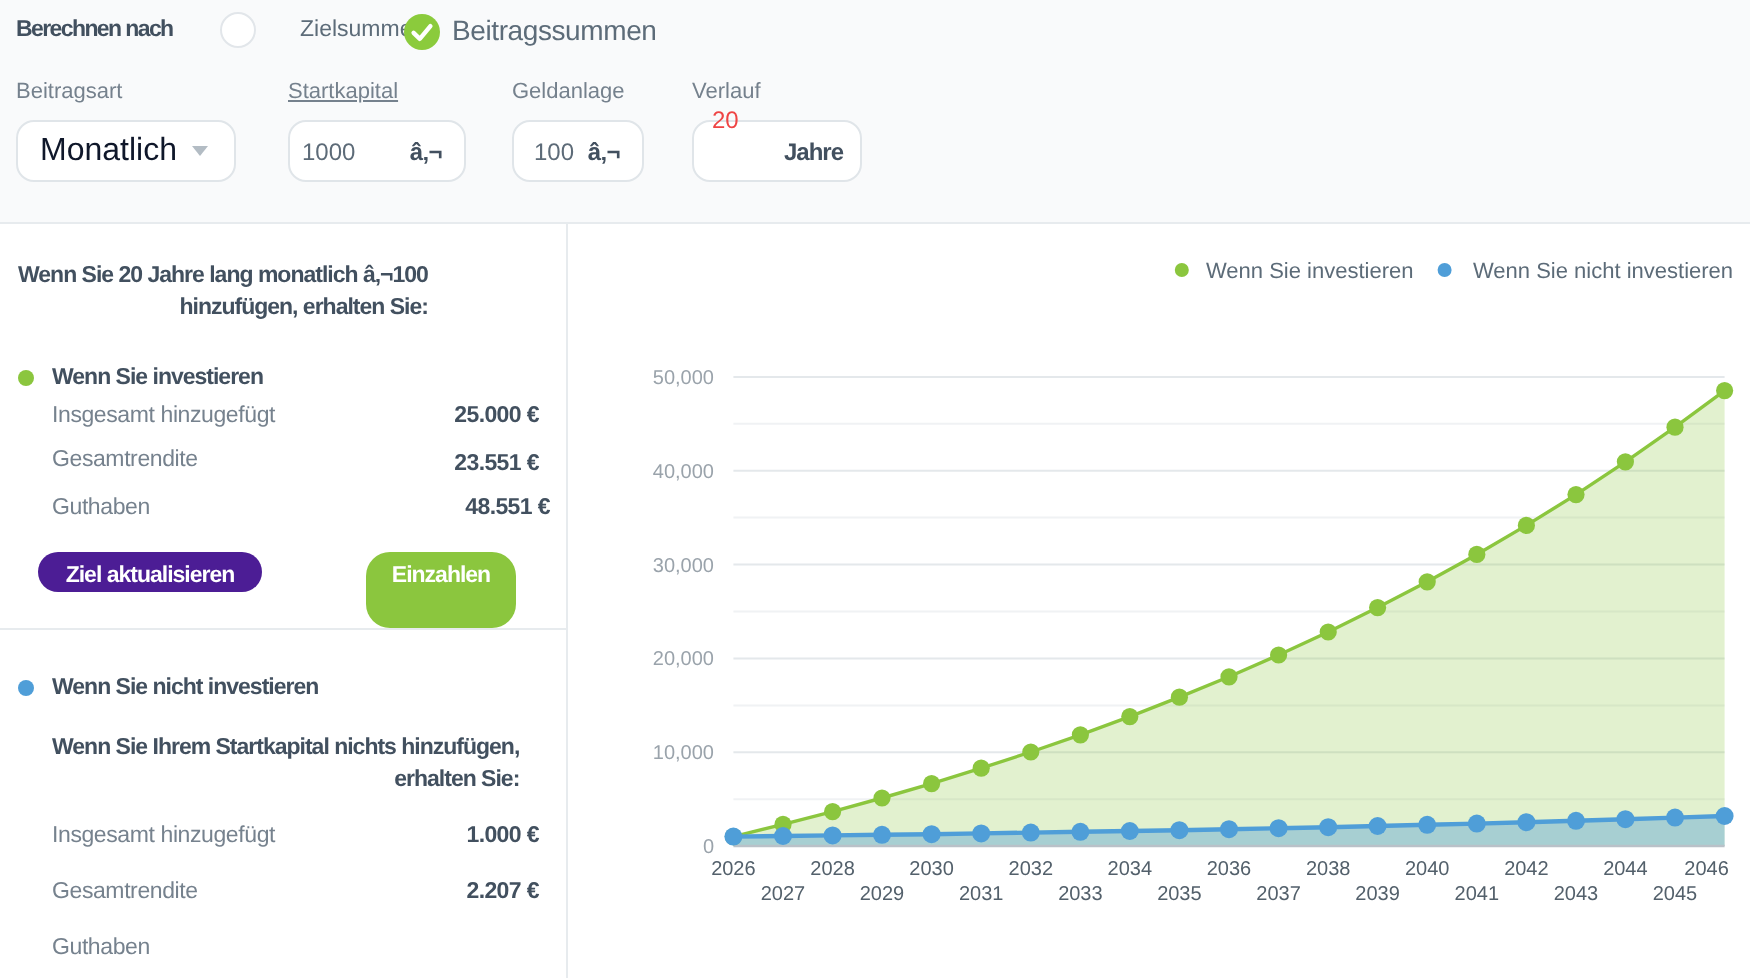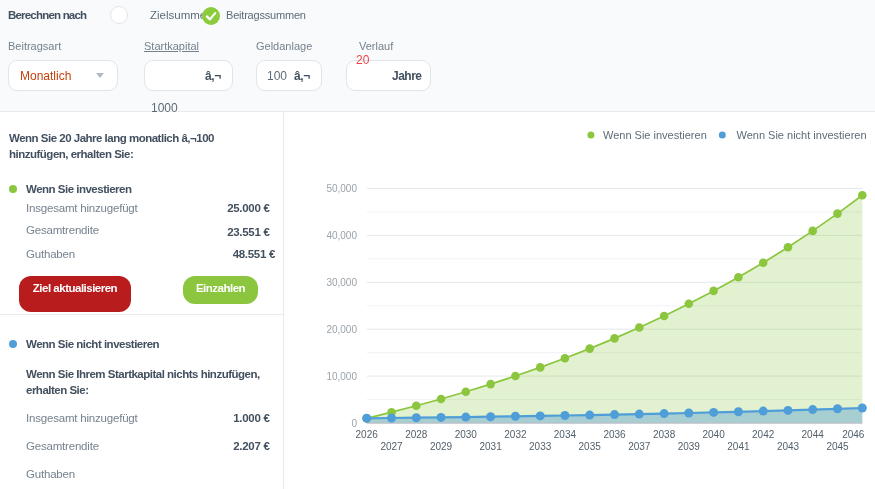--- a/index.html
+++ b/index.html
@@ -1,45 +1,45 @@
 <!DOCTYPE html>
 <html><head><meta charset="utf-8">
 <style>
 * { margin:0; padding:0; box-sizing:border-box; }
 html,body { width:875px; height:489px; background:#fff; font-family:"Liberation Sans",sans-serif; overflow:hidden; }
 .abs { position:absolute; line-height:16px; font-size:11.5px; }
-.b { font-weight:bold; letter-spacing:-0.5px; }
+.b { font-weight:bold; letter-spacing:-0.5px;text-align:right; }
 .dark { color:#42505f; }
 .grey { color:#76828e; letter-spacing:-0.2px; }
 .ra { transform:translateX(-100%); letter-spacing:-0.3px !important; }
 .box { background:#fff; border:1px solid #e0e5e9; border-radius:9px; }
 </style></head>
 <body>
 <div class="abs" style="left:0;top:0;width:875px;height:112px;background:#f9fafb;border-bottom:1px solid #e7ebee;"></div>
 
 <div class="abs b dark" style="left:8px;top:6.5px;font-size:11.5px;letter-spacing:-0.8px;">Berechnen nach</div>
 <div class="abs" style="left:110px;top:6px;width:18px;height:18px;border-radius:50%;background:#fff;border:1.5px solid #e2e6ea;"></div>
 <div class="abs" style="left:133px;top:7px;color:#5d6c79;font-size:11.5px;margin-left:17px;">Zielsumme</div>
 <svg class="abs" style="left:202px;top:7px;" width="18" height="18">
     <circle cx="9" cy="9" r="9" fill="#8bcb3c"></circle>
     <path d="M4.8 9.4 L7.9 12.4 L13.2 6.1" fill="none" stroke="#fff" stroke-width="2.2" stroke-linecap="round" stroke-linejoin="round"></path>
   </svg>
-<div class="abs" style="left:226px;top:7px;color:#5d6c79;font-size:11px;letter-spacing:-0.2px;">Beitragssummen</div>
+<div class="abs" style="left:226px;top:7px;color:#5d6c79;font-size:14px;letter-spacing:-0.2px;">Beitragssummen</div>
 
 <div class="abs" style="left:8px;top:38px;color:#75818d;font-size:11px;">Beitragsart</div>
 <div class="abs" style="left:144px;top:38px;color:#75818d;font-size:11px;text-decoration:underline;">Startkapital</div>
 <div class="abs" style="left:256px;top:38px;color:#75818d;font-size:11px;">Geldanlage</div>
-<div class="abs" style="left:346px;top:38px;color:#75818d;font-size:11px;margin-left:13px;">Verlauf</div>
+<div class="abs" style="left:346px;top:38px;color:#75818d;font-size:11px;">Verlauf</div>
 
 <div class="abs box" style="left:8px;top:60px;width:110px;height:31px;"></div>
-<div class="abs" style="left:20px;top:67.5px;font-size:12px;color:#c2410c;">Monatlich</div>
+<div class="abs" style="left:20px;top:67.5px;font-size:16px;color:#0f172a;">Monatlich</div>
 <div class="abs" style="left:96px;top:73px;width:0;height:0;border-left:4.5px solid transparent;border-right:4.5px solid transparent;border-top:5px solid #b3bcc4;"></div>
 
 <div class="abs box" style="left:143.5px;top:60px;width:89px;height:31px;"></div>
-<div class="abs" style="left:151px;top:67.5px;font-size:12px;color:#5d6b78;margin-top:32px;">1000</div>
+<div class="abs" style="left:151px;top:67.5px;font-size:12px;color:#5d6b78;">1000</div>
 <div class="abs ra b dark" style="left:221px;top:67.5px;font-size:12px;">â‚¬</div>
 
 <div class="abs box" style="left:256px;top:60px;width:65.5px;height:31px;"></div>
 <div class="abs" style="left:267px;top:67.5px;font-size:12px;color:#5d6b78;">100</div>
 <div class="abs ra b dark" style="left:310px;top:67.5px;font-size:12px;">â‚¬</div>
 
 <div class="abs box" style="left:345.5px;top:60px;width:85px;height:31px;"></div>
 <div class="abs" style="left:356px;top:52px;font-size:12px;color:#ef4444;">20</div>
 <div class="abs b dark" style="left:392px;top:67.5px;font-size:12px;">Jahre</div>
 
@@ -50,22 +50,22 @@
 <div class="abs" style="left:9px;top:184.6px;width:8px;height:8px;border-radius:50%;background:#8bc63e;"></div>
 <div class="abs b dark" style="left:26px;top:180.5px;">Wenn Sie investieren</div>
 
 <div class="abs grey" style="left:26px;top:199.5px;">Insgesamt hinzugefügt</div>
 <div class="abs ra b dark" style="left:269.5px;top:199.5px;">25.000&nbsp;€</div>
 <div class="abs grey" style="left:26px;top:222.4px;">Gesamtrendite</div>
 <div class="abs ra b dark" style="left:269.5px;top:224px;">23.551&nbsp;€</div>
 <div class="abs grey" style="left:26px;top:245.8px;">Guthaben</div>
 <div class="abs ra b dark" style="left:275px;top:245.8px;">48.551&nbsp;€</div>
 
-<div class="abs b" style="left:19px;top:276px;width:112px;height:36px;border-radius:12px;background:#b91c1c;color:#fff;text-align:center;line-height:24px;">Ziel aktualisieren</div>
-<div class="abs b" style="left:183px;top:276px;width:75px;height:28px;border-radius:12px;background:#8bc63e;color:#fff;text-align:center;line-height:24px;">Einzahlen</div>
+<div class="abs b" style="left:19px;top:276px;width:112px;height:20px;border-radius:12px;background:#4c1d95;color:#fff;text-align:center;line-height:24px;">Ziel aktualisieren</div>
+<div class="abs b" style="left:183px;top:276px;width:75px;height:38px;border-radius:12px;background:#8bc63e;color:#fff;text-align:center;line-height:24px;">Einzahlen</div>
 
 <div class="abs" style="left:0;top:314px;width:284px;height:1px;background:#e7ebee;"></div>
 
 <div class="abs" style="left:9px;top:340px;width:8px;height:8px;border-radius:50%;background:#4f9ed8;"></div>
 <div class="abs b dark" style="left:26px;top:336px;">Wenn Sie nicht investieren</div>
 
 <div class="abs b dark" style="left:26px;top:365.8px;">Wenn Sie Ihrem Startkapital nichts hinzufügen,<br>erhalten Sie:</div>
 
 <div class="abs grey" style="left:26px;top:409.7px;">Insgesamt hinzugefügt</div>
 <div class="abs ra b dark" style="left:269.5px;top:409.7px;">1.000&nbsp;€</div>

